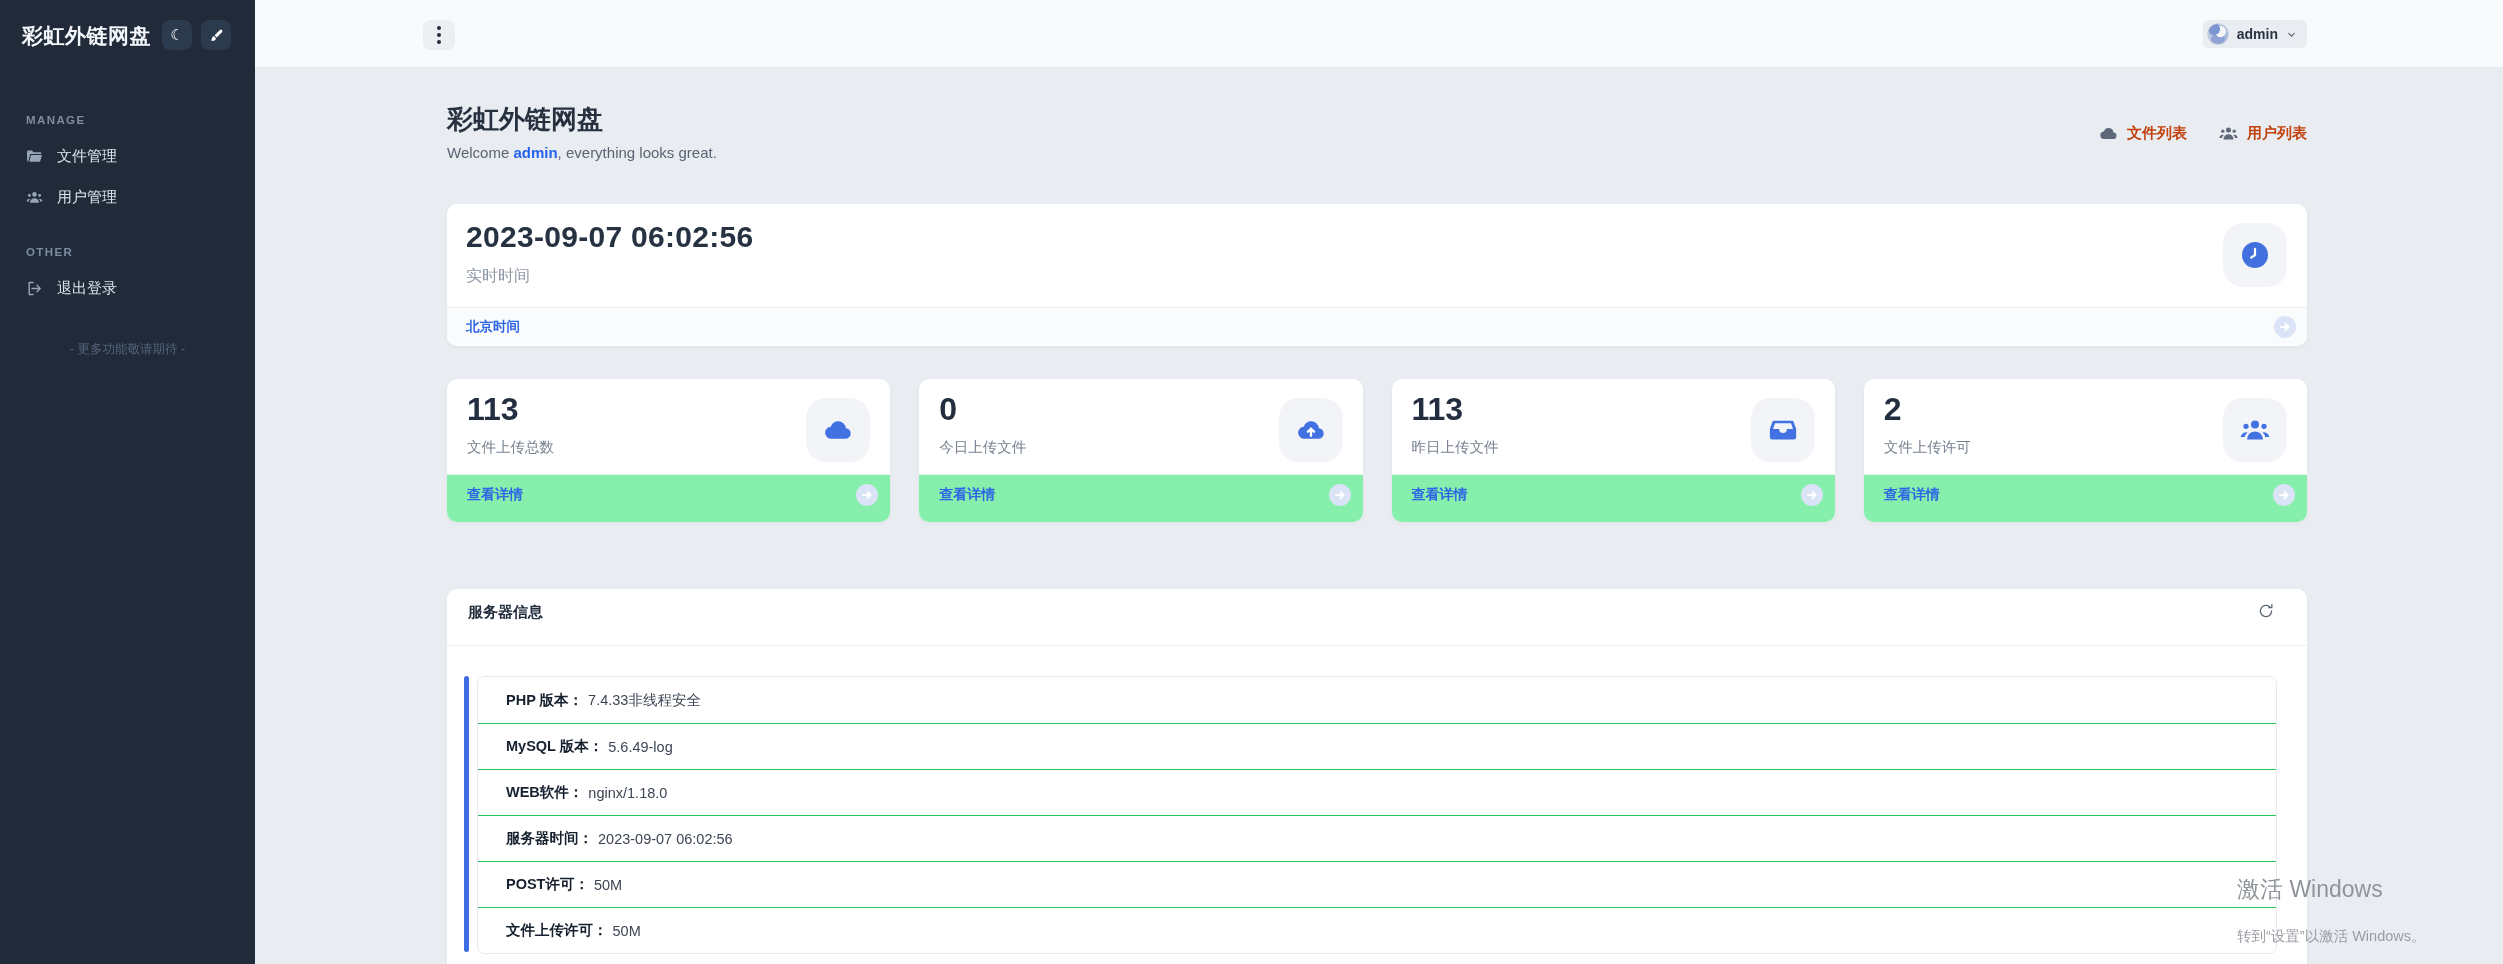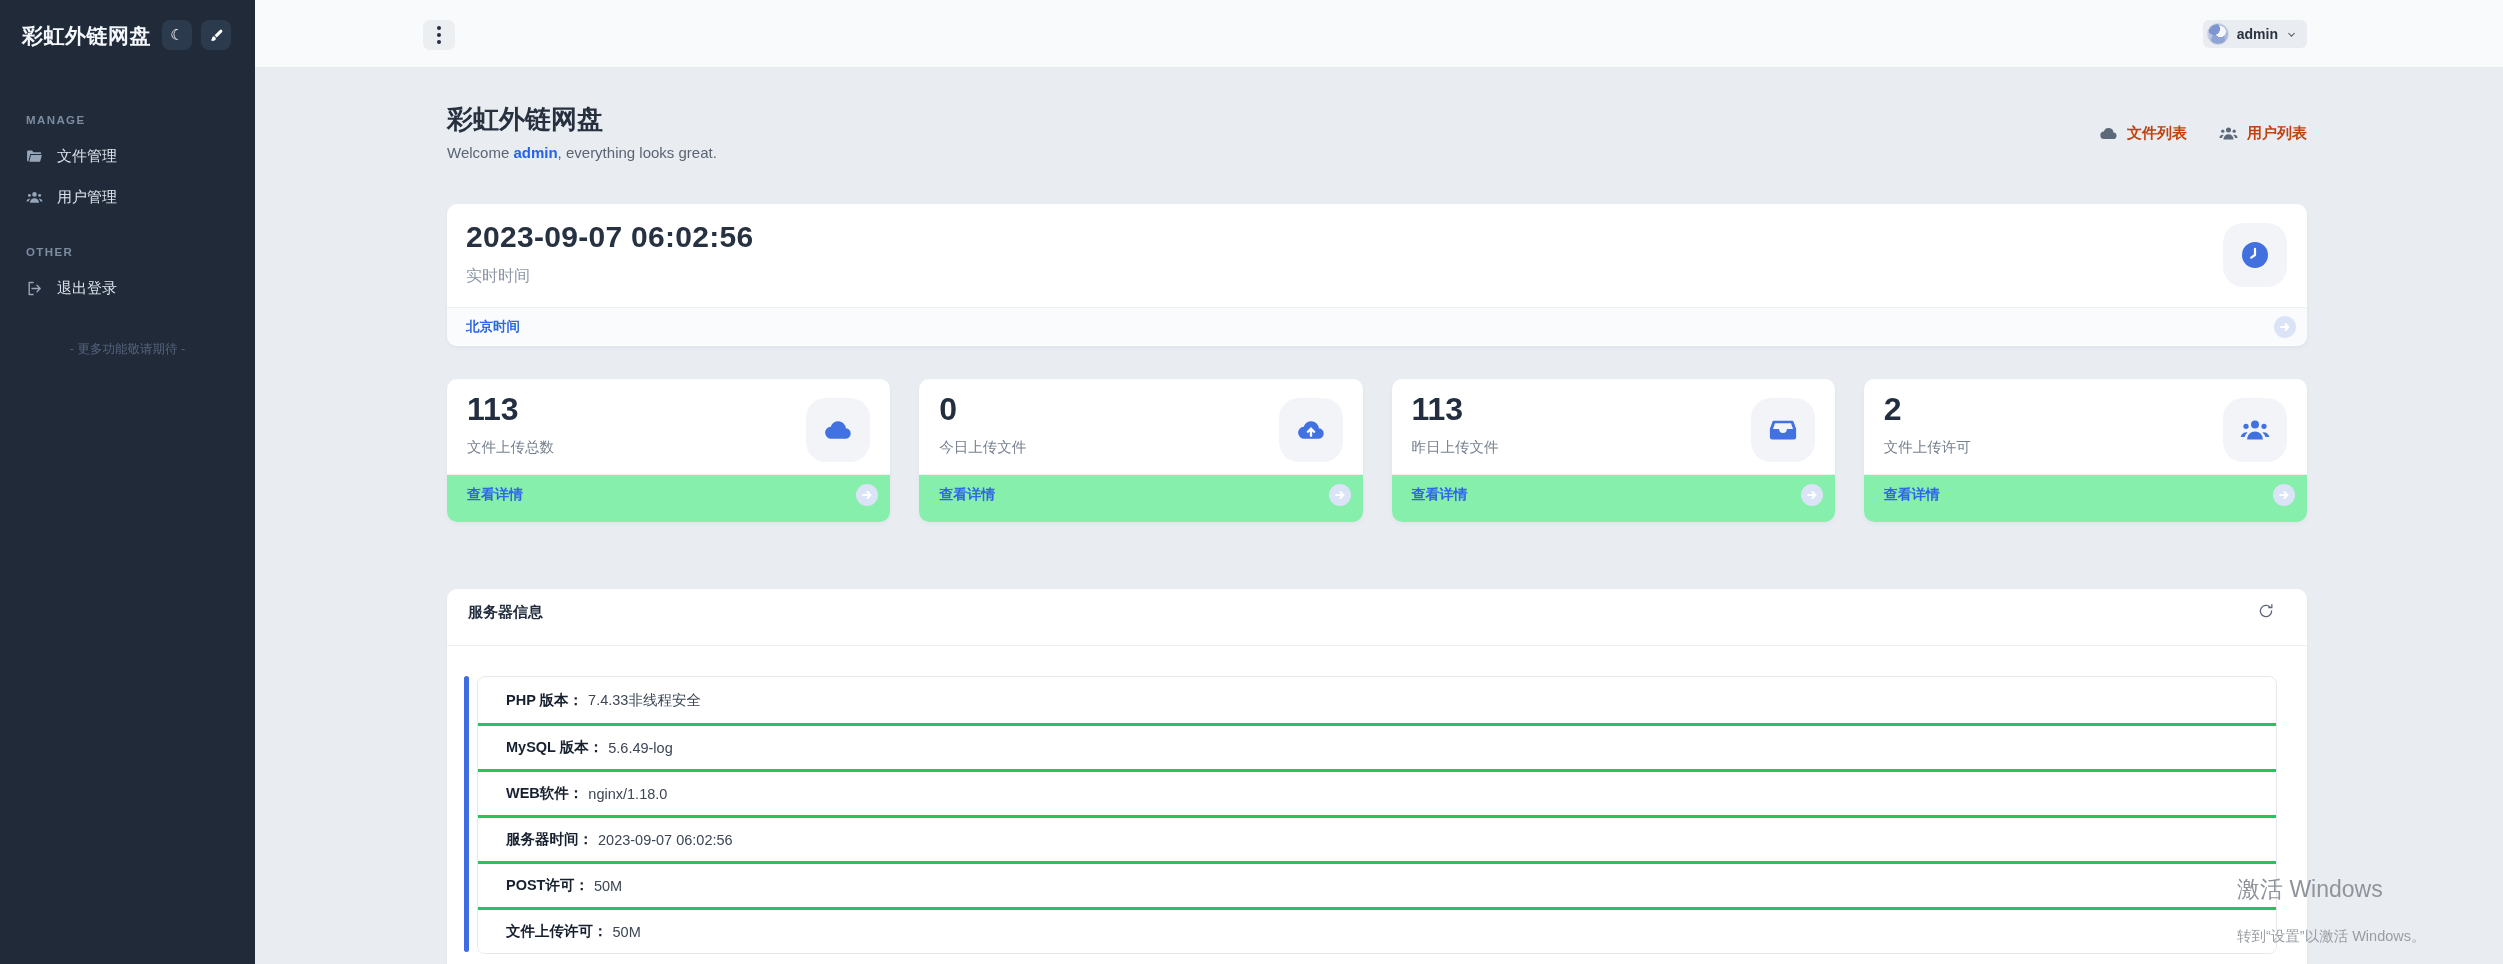--- a/index.html
+++ b/index.html
@@ -75,21 +75,21 @@
   
   .server-card { position:absolute; left:0; top:521px; width:1860px; height:460px; }
   .server-head { position:relative; height:57px; border-bottom:1px solid #edeff3; }
   .server-title { position:absolute; left:21px; top:14px; font-size:15px; font-weight:700; color:#222d3d; }
   .refresh-btn { position:absolute; right:30px; top:12px; width:22px; height:22px; border:none; background:transparent; color:#5a6472; cursor:pointer; }
   .refresh-btn svg { width:18px; height:18px; }
   .server-body { position:relative; padding:30px 30px 0 30px; }
   .accent-bar { position:absolute; left:17px; top:30px; width:5px; height:276px; border-radius:3px; background:#3e6ce2; }
   .server-list { list-style:none; border:1px solid #e6e8ed; border-radius:8px; overflow:hidden; }
   .server-list li { height:46px; display:flex; align-items:center; padding-left:28px; font-size:14.5px; background:#fff; }
-  .server-list li + li { border-top:3px solid #22c55e; }
+  .server-list li + li { border-top:1px solid #22c55e; }
   .server-list b { color:#16202e; font-weight:700; }
   .server-list .val { color:#3c4654; margin-left:5px; }
 
   
   .watermark { position:absolute; left:2237px; top:874px; z-index:50; pointer-events:none; }
   .wm1 { font-size:23px; color:#8f949b; }
   .wm2 { font-size:14.5px; color:#989da4; margin-top:22px; }
 </style>
 </head>
 <body>

